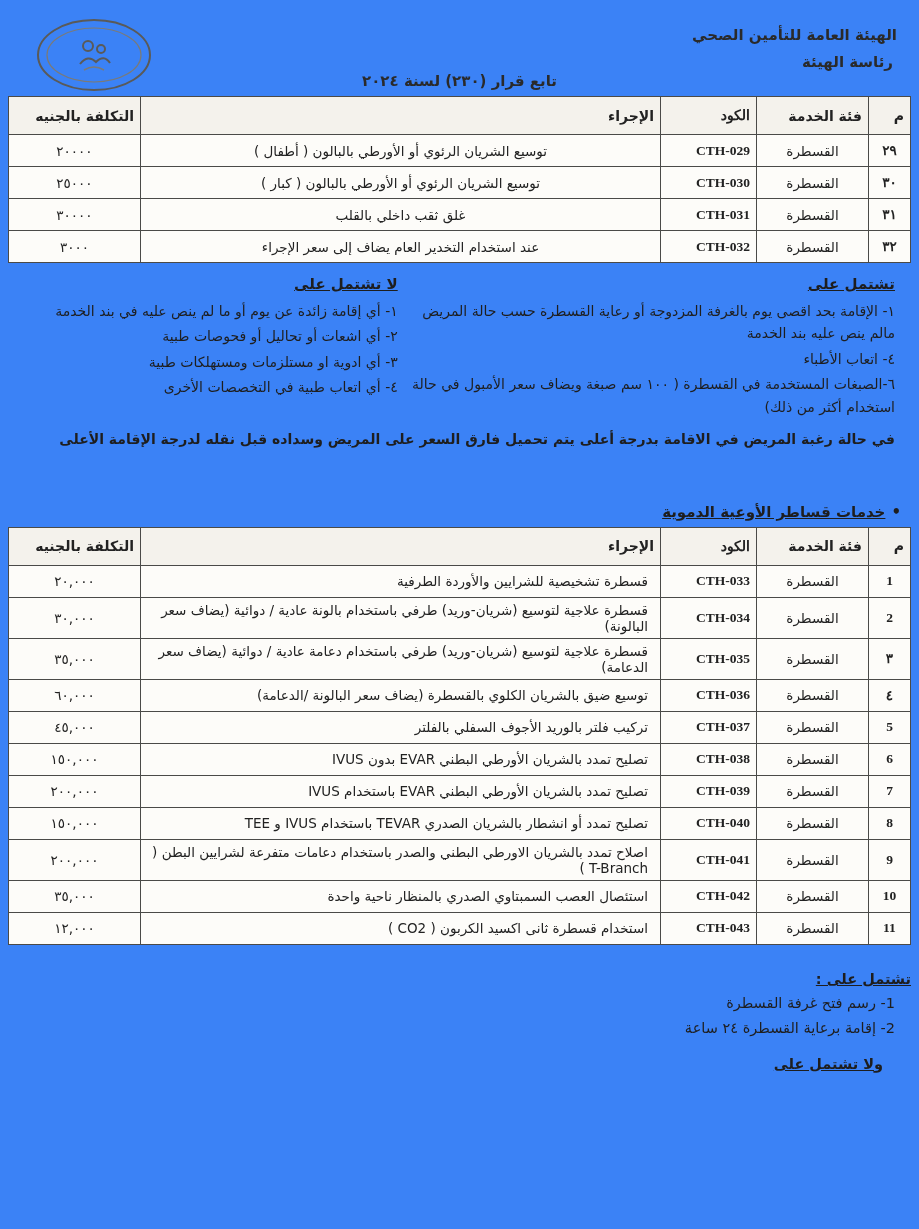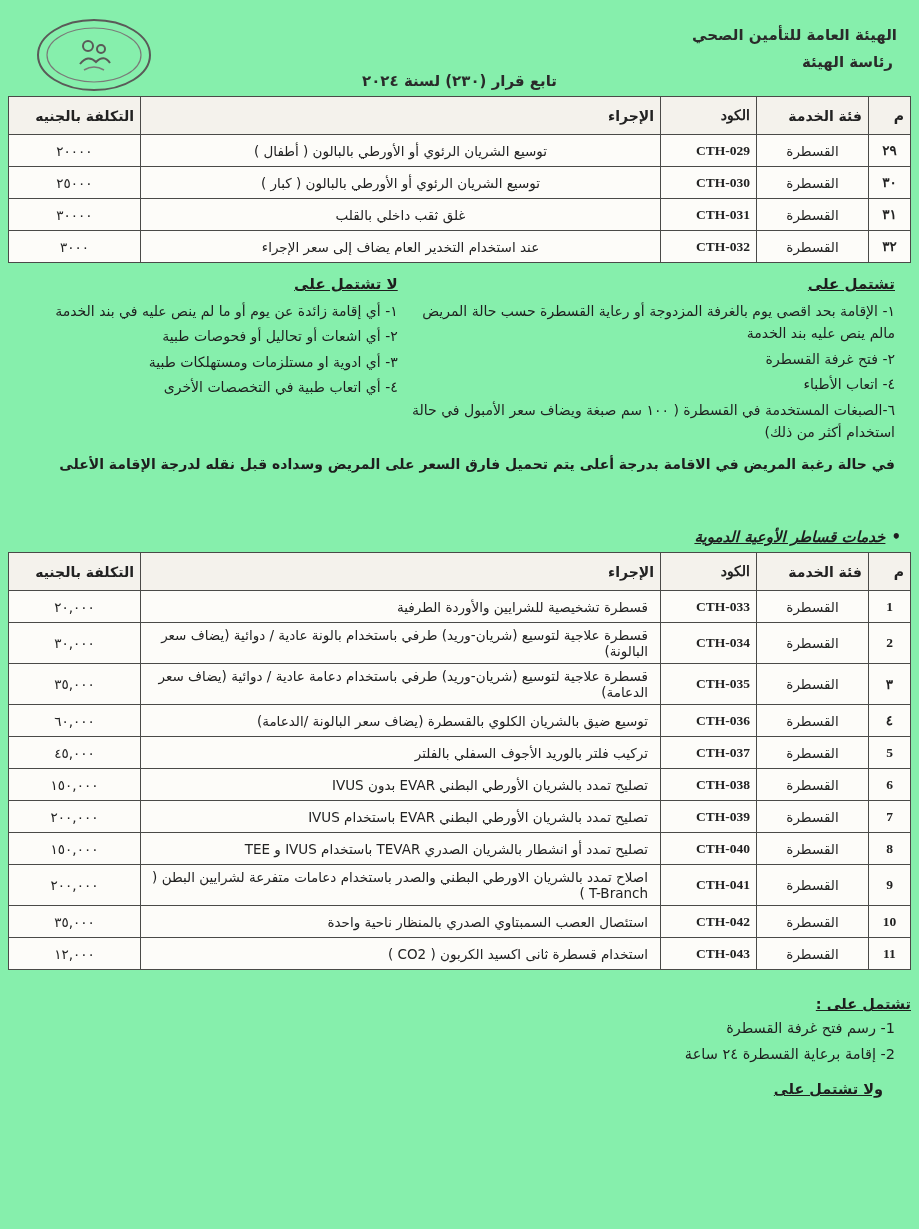--- a/index.html
+++ b/index.html
@@ -5,21 +5,21 @@
   * { box-sizing: border-box; margin: 0; padding: 0; }
   html, body { background: #e9e8e4; }
   body {
     font-family: "DejaVu Sans", sans-serif;
     color: #1e1e1e;
     direction: rtl;
   }
   .page {
     width: 919px;
     height: 1229px;
-    background: #86efac;
+    background: #3b82f6;
     margin: 0 auto;
     overflow: hidden;
     position: relative;
     padding: 6px 8px 0 8px;
   }
 
   
   .header {
     display: flex;
     justify-content: space-between;
@@ -102,21 +102,21 @@
     font-weight: 600;
   }
 
   
   .section2-title {
     margin: 56px 10px 6px 0;
     font-size: 15px;
     font-weight: 700;
   }
   .section2-title .bullet { margin-left: 6px; text-decoration: none; }
-  .section2-title .title-text { text-decoration: underline; font-style: italic; }
+  .section2-title .title-text { text-decoration: underline; }
 
   
   .footer {
     padding-top: 20px;
     font-size: 14.5px;
   }
   .footer-title {
     font-weight: 700;
     text-decoration: underline;
     margin: 6px 0 4px 0;
@@ -187,21 +187,20 @@
           <td class="col-cost">٣٠٠٠</td>
         </tr>
       </tbody>
   </table>
 
   <div class="cond-section">
     <div class="cond-col includes">
       <div class="cond-title">تشتمل على</div>
       <ul class="cond-list">
           <li>١- الإقامة بحد اقصى يوم بالغرفة المزدوجة أو رعاية القسطرة حسب حالة المريض مالم ينص عليه بند الخدمة</li>
-          <li>٢- فتح غرفة القسطرة</li>
           <li>٤- اتعاب الأطباء</li>
           <li>٦-الصبغات المستخدمة في القسطرة ( ١٠٠ سم صبغة ويضاف سعر الأمبول في حالة استخدام أكثر من ذلك)</li>
         </ul>
     </div>
     <div class="cond-col excludes">
       <div class="cond-title">لا تشتمل على</div>
       <ul class="cond-list">
           <li>١- أي إقامة زائدة عن يوم أو ما لم ينص عليه في بند الخدمة</li>
           <li>٢- أي اشعات أو تحاليل أو فحوصات طبية</li>
           <li>٣- أي ادوية او مستلزمات ومستهلكات طبية</li>

